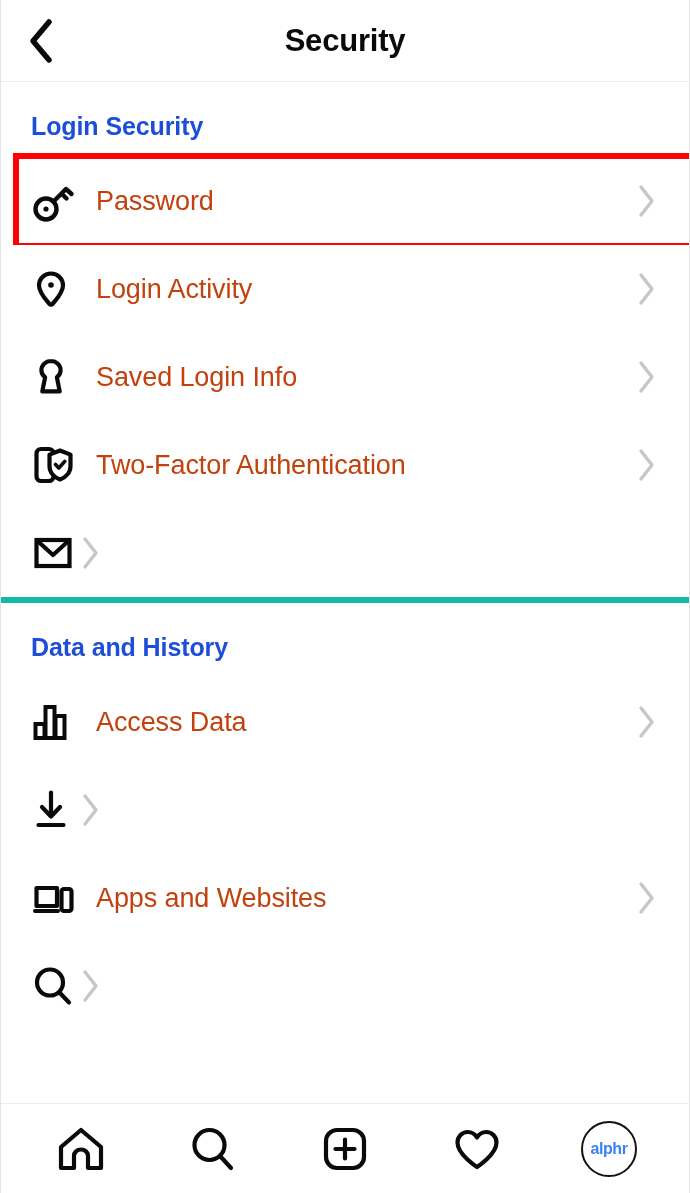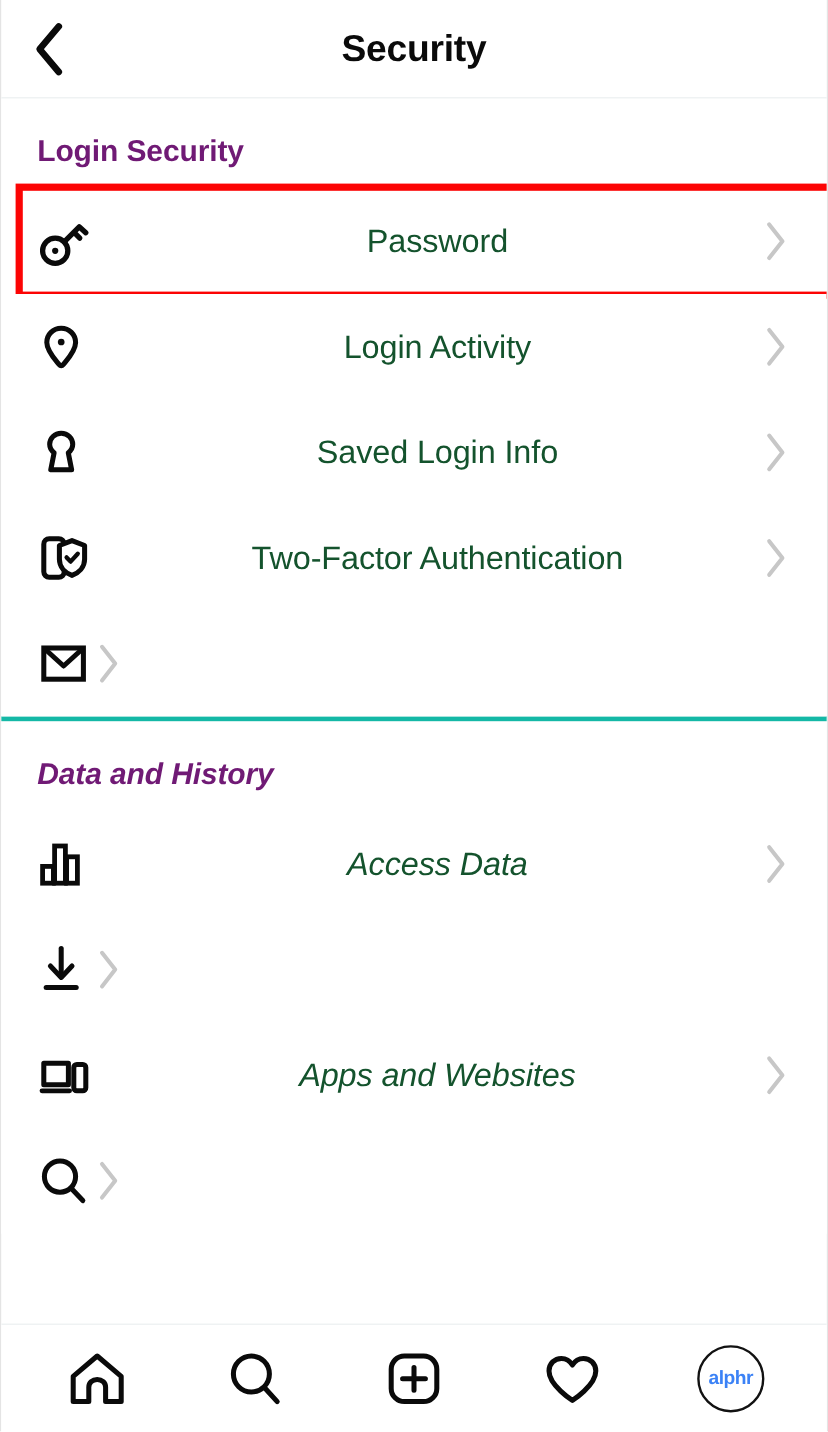--- a/index.html
+++ b/index.html
@@ -62,28 +62,27 @@
     flex: 1 1 auto;
     overflow: hidden;
     display: flex;
     flex-direction: column;
   }
 
   .section {
     background: #ffffff;
   }
   .section + .section {
-    border-top: 4px solid #14b8a6;
-    font-style: italic;
+    border-top: 6px solid #14b8a6;
   }
 
   .section-title {
     font-size: 25px;
     font-weight: bold;
-    color: #701a75;
+    color: #1d4ed8;
     padding: 30px 0 16px 30px;
     letter-spacing: -0.1px;
   }
 
   .row {
     position: relative;
     height: 88px;
     display: flex;
     align-items: center;
     padding: 0 30px 0 30px;
@@ -97,25 +96,24 @@
     height: 46px;
     display: flex;
     align-items: center;
     justify-content: flex-start;
     color: #0a0a0a;
   }
 
   .row-label {
     flex: 1 1 auto;
     font-size: 27px;
-    color: #14532d;
+    color: #c2410c;
     padding-left: 19px;
     letter-spacing: -0.1px;
     white-space: nowrap;
-    text-align: center;
   }
 
   .row-chevron {
     width: 26px;
     min-width: 26px;
     display: flex;
     align-items: center;
     justify-content: center;
     color: #c7c7c7;
   }

